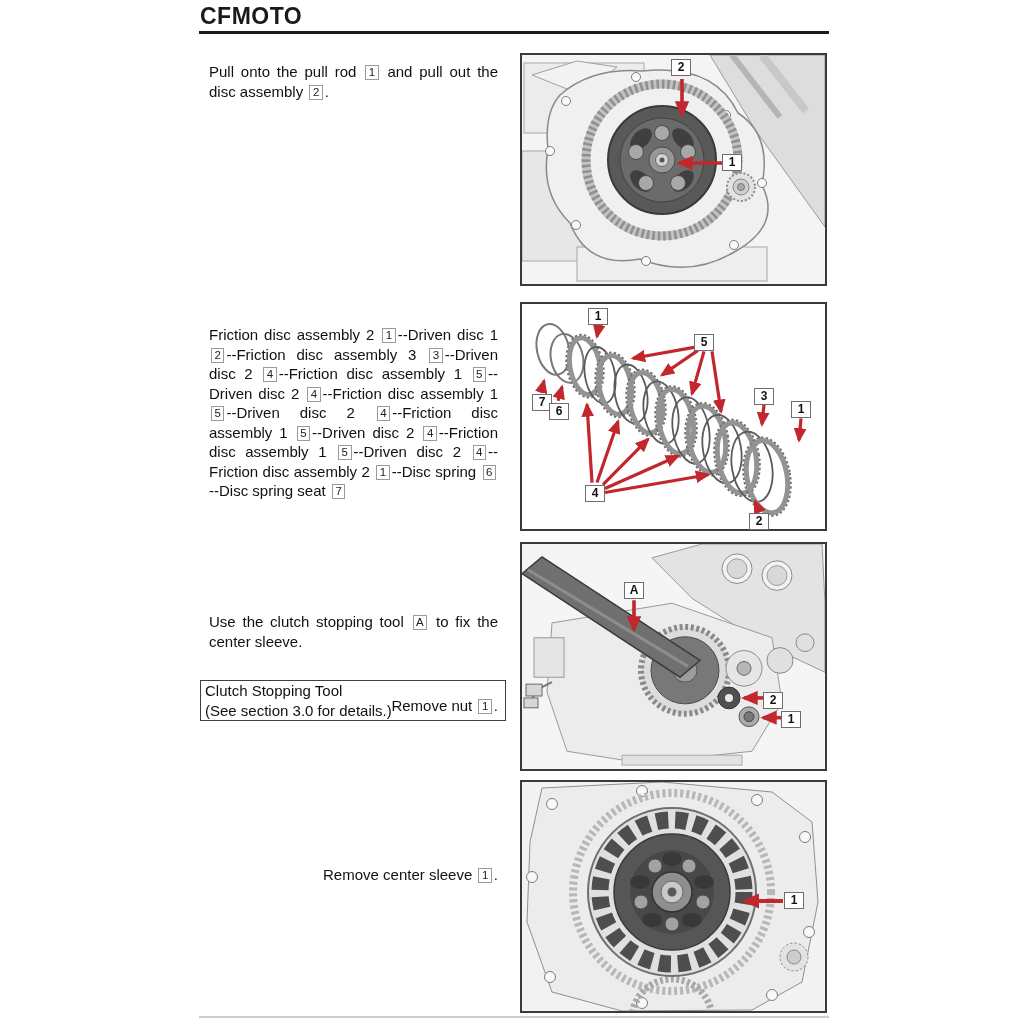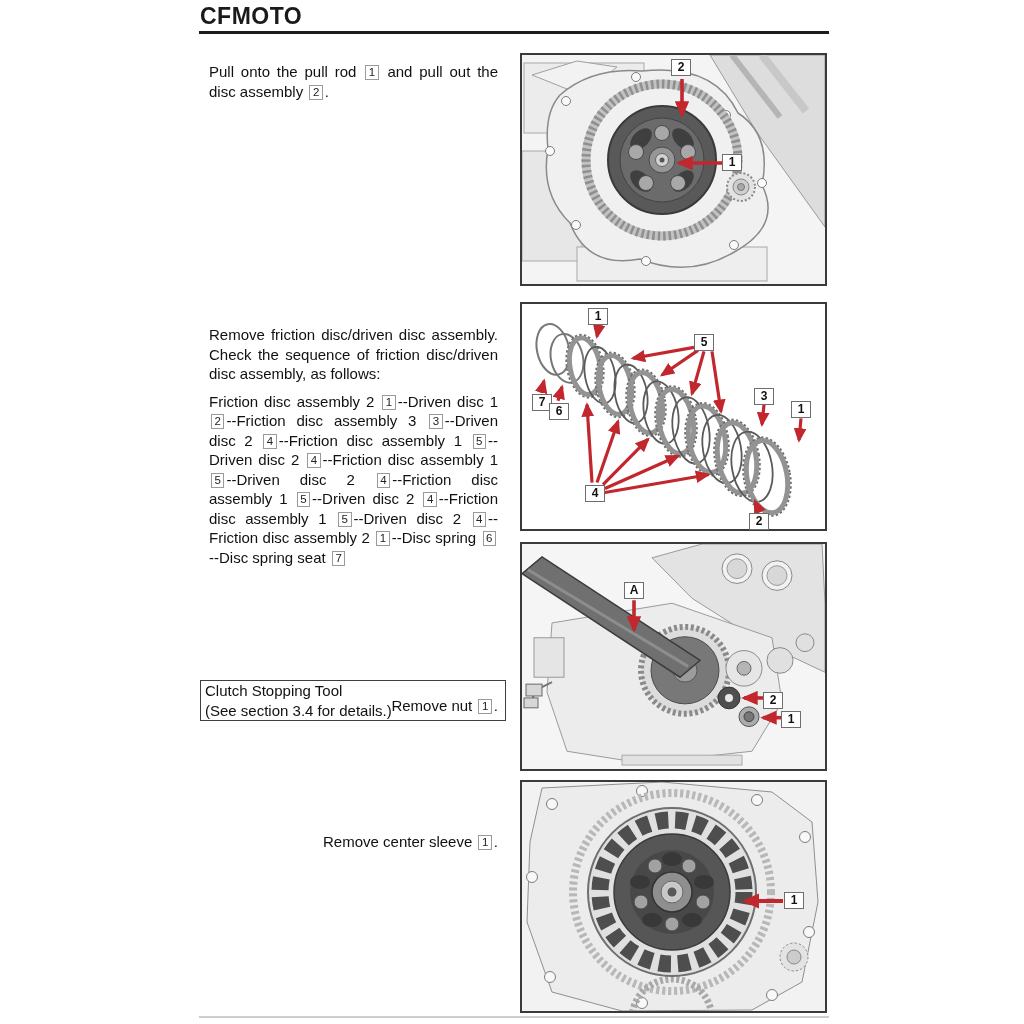--- a/index.html
+++ b/index.html
@@ -31,35 +31,37 @@
 <div class="page">
 
   <h1 class="brand">CFMOTO</h1>
   <div class="hrule"></div>
 
   <div class="tblock" style="top:54px">
     <p>Pull onto the pull rod <span class="ref">1</span> and pull out the disc assembly <span class="ref">2</span>.</p>
   </div>
 
   <div class="tblock" style="top:317px">
-    <p>Remove friction disc/driven disc assembly. Check the sequence of friction disc/driven disc assembly, as follows:</p>
     <p>Friction disc assembly 2 <span class="ref">1</span>--Driven disc 1 <span class="ref">2</span>--Friction disc assembly 3 <span class="ref">3</span>--Driven disc 2 <span class="ref">4</span>--Friction disc assembly 1 <span class="ref">5</span>--Driven disc 2 <span class="ref">4</span>--Friction disc assembly 1 <span class="ref">5</span>--Driven disc 2 <span class="ref">4</span>--Friction disc assembly 1 <span class="ref">5</span>--Driven disc 2 <span class="ref">4</span>--Friction disc assembly 1 <span class="ref">5</span>--Driven disc 2 <span class="ref">4</span>--Friction disc assembly 2 <span class="ref">1</span>--Disc spring <span class="ref">6</span>--Disc spring seat <span class="ref">7</span></p>
   </div>
 
+  <div class="tblock" style="top:604px">
+    <p>Use the clutch stopping tool <span class="ref">A</span> to fix the center sleeve.</p>
+  </div>
 
   <div class="toolnote">
     <p>Clutch Stopping Tool</p>
-    <p>(See section 3.4 for details.)</p>
+    <p>(See section 3.0 for details.)</p>
   </div>
 
   <div class="tblock left" style="top:688px">
     <p>Remove nut <span class="ref">1</span>.</p>
   </div>
 
-  <div class="tblock left" style="top:824px">
+  <div class="tblock left" style="top:857px">
     <p>Remove center sleeve <span class="ref">1</span>.</p>
   </div>
 
   <div class="fig" style="top:53px;height:233px">
     <svg viewBox="0 0 303 229" preserveAspectRatio="none">
       <defs>
         <marker id="m1" markerWidth="4.6" markerHeight="4" refX="3.8" refY="2" orient="auto" markerUnits="strokeWidth">
           <path d="M0,0 L4.6,2 L0,4 z" fill="#c1272d"></path>
         </marker>
       </defs>

